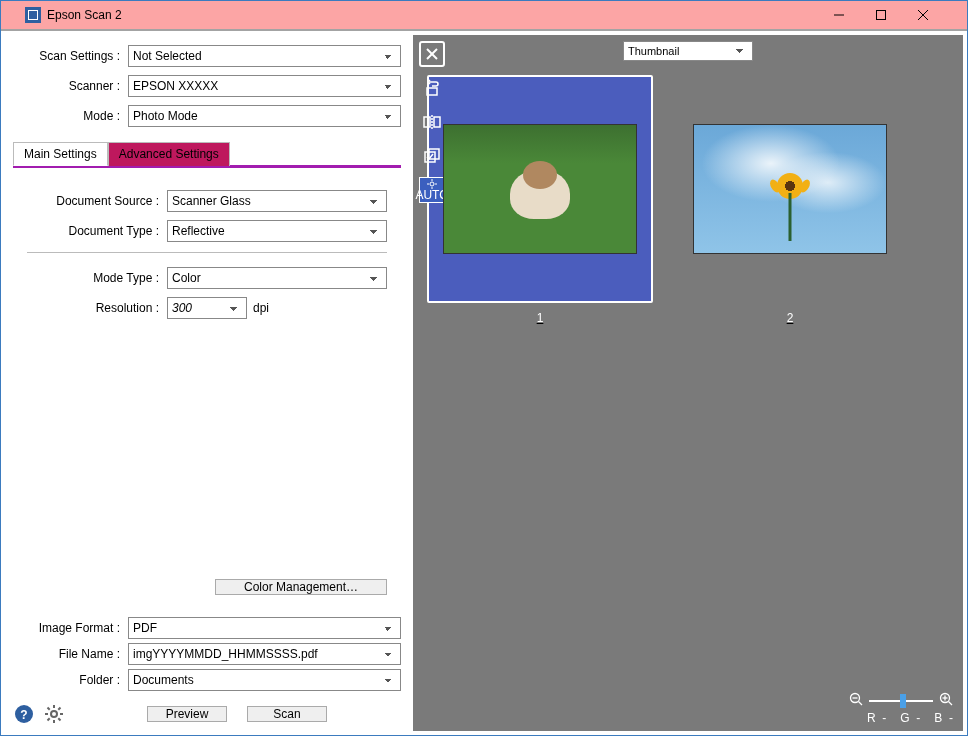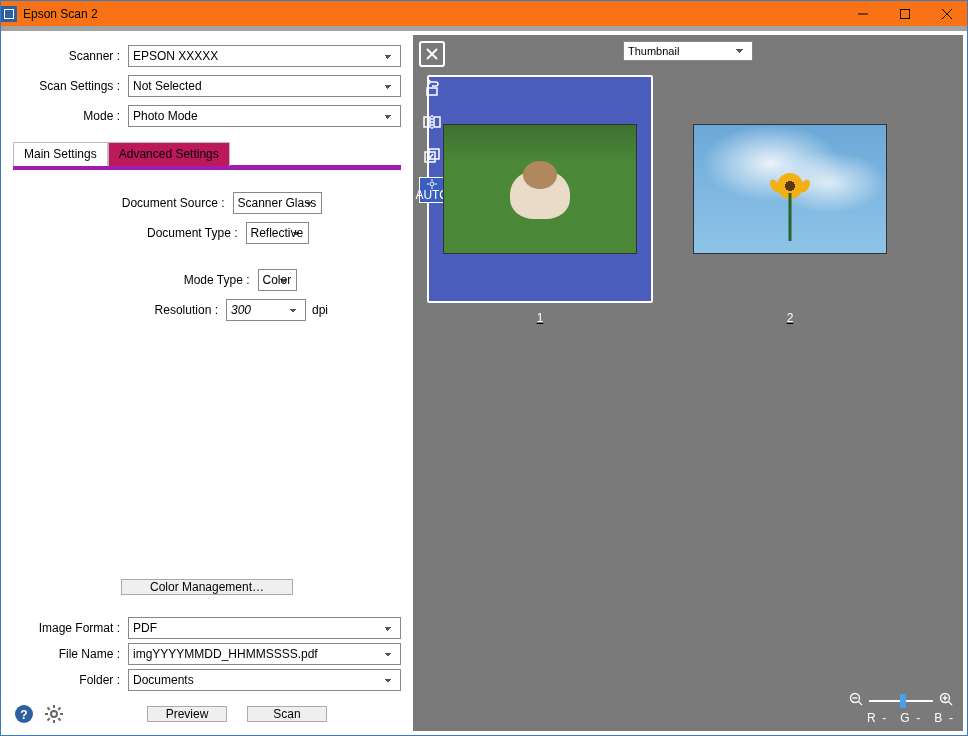--- a/index.html
+++ b/index.html
@@ -1,37 +1,37 @@
 <!DOCTYPE html>
 <html><head>
 <meta charset="utf-8">
 <style>
 * { margin:0; padding:0; box-sizing:border-box; font-family:"Segoe UI",Tahoma,sans-serif; font-size:12px; }
 body { background:#fff; width:968px; height:736px; overflow:hidden; border:1px solid #3b7bbf; }
-.titlebar { height:30px; background:#f97316; display:flex; align-items:center; padding:0 0; border-bottom:5px solid #a3a3a3; }
+.titlebar { height:30px; background:#fca5a5; display:flex; align-items:center; padding:0 24px; border-bottom:2px solid #a3a3a3; }
 .titlebar .icon { width:16px; height:16px; background:#2e5fa0; margin-right:6px; position:relative; }
 .titlebar .icon::after { content:""; position:absolute; inset:3px; border:1px solid #fff; }
 .titlebar .title { flex:1; }
 .winbtn { width:40px; height:28px; display:flex; align-items:center; justify-content:center; margin-left:2px; }
 .winbtn svg { stroke:#000; }
 
 .content { display:flex; height:calc(100% - 30px); }
 
 .left { width:412px; padding:10px 12px; display:flex; flex-direction:column; }
 .row { display:flex; align-items:center; margin:4px 0; }
 .row label { width:115px; text-align:right; padding-right:8px; }
 .sel, .txt { flex:1; height:22px; border:1px solid #888; background:#fff; padding:0 4px; font-size:12px; position:relative; }
 .sel { appearance:none; -webkit-appearance:none; background-image:linear-gradient(45deg,transparent 50%,#555 50%),linear-gradient(135deg,#555 50%,transparent 50%); background-position:calc(100% - 12px) 9px,calc(100% - 8px) 9px; background-size:4px 4px,4px 4px; background-repeat:no-repeat; }
 .sel.small { flex:none; width:80px;font-style:italic; }
 .unit { margin-left:6px; }
 
-.tabs { margin-top:10px; display:flex; border-bottom:5px solid #a21caf; }
+.tabs { margin-top:10px; display:flex; border-bottom:3px solid #a21caf; }
 .tab { padding:4px 10px; border:1px solid #bbb; border-bottom:none; background:#be185d; position:relative; top:1px; }
 .tab.active { background:#fff; border-bottom:1px solid #fff; }
-.tabpane { border-top:none; padding:18px 14px; flex:1; display:flex; flex-direction:column;align-items:center; }
+.tabpane { border-top:none; padding:18px 14px; flex:1; display:flex; flex-direction:column; }
 .divider { border:none; border-top:1px solid #bbb; margin:6px 0 10px; }
 
 .spacer { flex:1; }
 .btn { height:16px; border:1px solid #aaa; background:#efefef; padding:0 16px; font-size:12px; }
 .btn.wide { width:172px; }
 .btn-right { display:flex; justify-content:flex-end; margin-top:6px; }
 
 .bottom { margin-top:0; }
 .footer { display:flex; align-items:center; margin-top:12px; }
 .iconbtn { width:22px; height:22px; margin-right:8px; display:flex; align-items:center; justify-content:center; }
@@ -93,26 +93,26 @@
         <line x1="0" y1="0" x2="10" y2="10" stroke-width="1"></line>
         <line x1="10" y1="0" x2="0" y2="10" stroke-width="1"></line>
       </svg>
     </div>
 </div>
 
 <div class="content">
   <div class="left">
 
     <div class="row">
+      <label>Scan Settings :</label>
+      <select class="sel"><option>Not Selected</option></select>
+    </div>
+    <div class="row">
       <label>Scanner :</label>
       <select class="sel"><option>EPSON XXXXX</option></select>
-    </div>
-    <div class="row">
-      <label>Scan Settings :</label>
-      <select class="sel"><option>Not Selected</option></select>
     </div>
     <div class="row">
       <label>Mode :</label>
       <select class="sel"><option>Photo Mode</option></select>
     </div>
 
     <div class="tabs">
       <div class="tab active"><span>Main Settings</span></div>
       <div class="tab"><span>Advanced Settings</span></div>
     </div>

